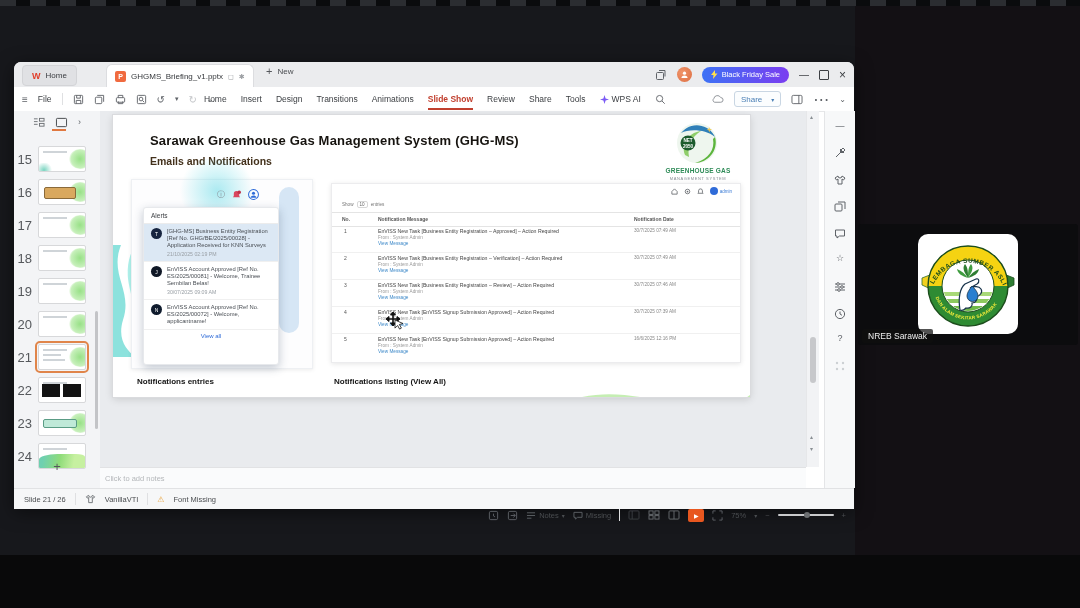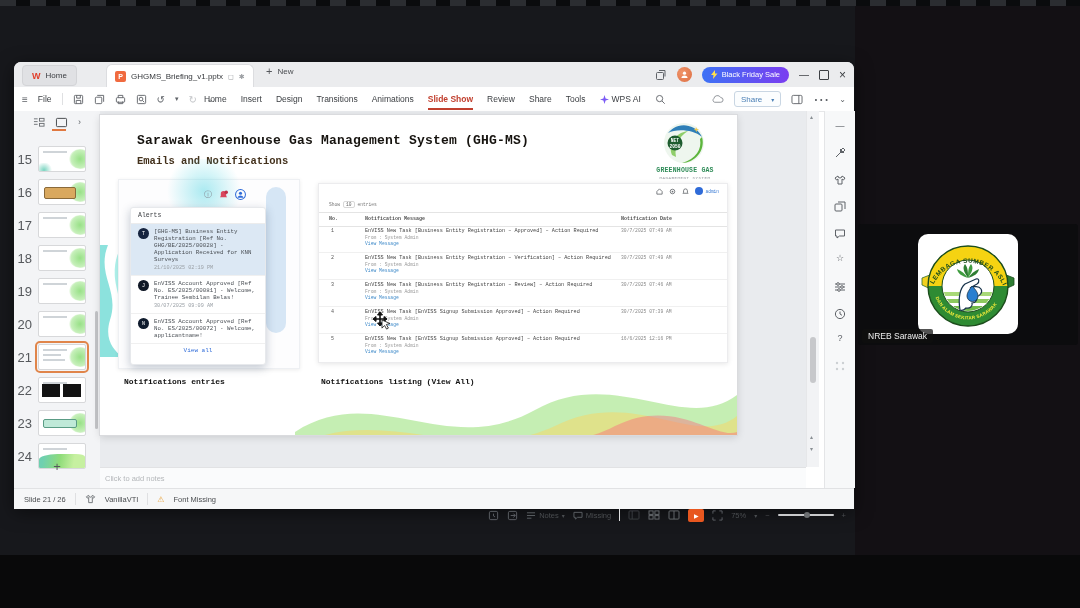--- a/index.html
+++ b/index.html
@@ -54,21 +54,21 @@
   .t22a{position:absolute;left:3px;top:6px;width:18px;height:13px;background:#131313;}
   .t22b{position:absolute;left:24px;top:6px;width:18px;height:13px;background:#131313;}
   .t23bar{position:absolute;left:4px;top:8px;width:32px;height:7px;background:#bfe9d8;border:1px solid #5a9c85;border-radius:2px;}
   .t24w{position:absolute;left:0;bottom:0;width:46px;height:14px;background:linear-gradient(100deg,#6fd0b0 10%,#8fdc7a 45%,#c6f0a0 75%);border-radius:40% 20% 0 0;}
   .sel{outline:2px solid #e0854a;outline-offset:1px;border-radius:2px;}
   .lp-scroll{left:81px;top:200px;width:3px;height:118px;background:#c3c4c7;border-radius:2px;}
   .addslide{left:0;top:348px;width:86px;text-align:center;font-size:13px;color:#55585c;}
 
   
   .editarea{left:86px;top:49px;width:706px;height:356px;background:#e9ebee;}
-  .slide{left:0;top:4px;width:637px;height:320px;background:#fff;box-shadow:0 0 0 1px #dadbde,0 2px 8px rgba(0,0,0,.15);overflow:hidden;font-family:Liberation Mono, monospace;}
+  .slide{left:13px;top:4px;width:637px;height:282px;background:#fff;box-shadow:0 0 0 1px #dadbde,0 2px 8px rgba(0,0,0,.15);overflow:hidden;}
   .s-title{left:37px;top:18px;font-size:13px;font-weight:bold;color:#16130f;letter-spacing:.2px;}
   .s-sub{left:37px;top:40px;font-size:10.5px;font-weight:bold;color:#43311c;}
   .s-cap{font-size:8px;font-weight:800;color:#141414;}
   .logo-name1{left:540px;top:52px;width:90px;text-align:center;font-size:6.5px;font-weight:bold;color:#2e8b57;letter-spacing:.2px;}
   .logo-name2{left:540px;top:61px;width:90px;text-align:center;font-size:4px;color:#8a9096;letter-spacing:.6px;}
 
   
   .mock-card{left:18px;top:64px;width:180px;height:188px;background:#fdfdfe;border:1px solid #eef0f3;box-shadow:0 1px 4px rgba(0,0,0,.08);}
   .glow{left:62px;top:44px;width:84px;height:64px;background:radial-gradient(circle,rgba(90,215,228,.5),rgba(90,215,228,0) 70%);}
   .mock-icons{left:104px;top:74px;gap:7px;}

